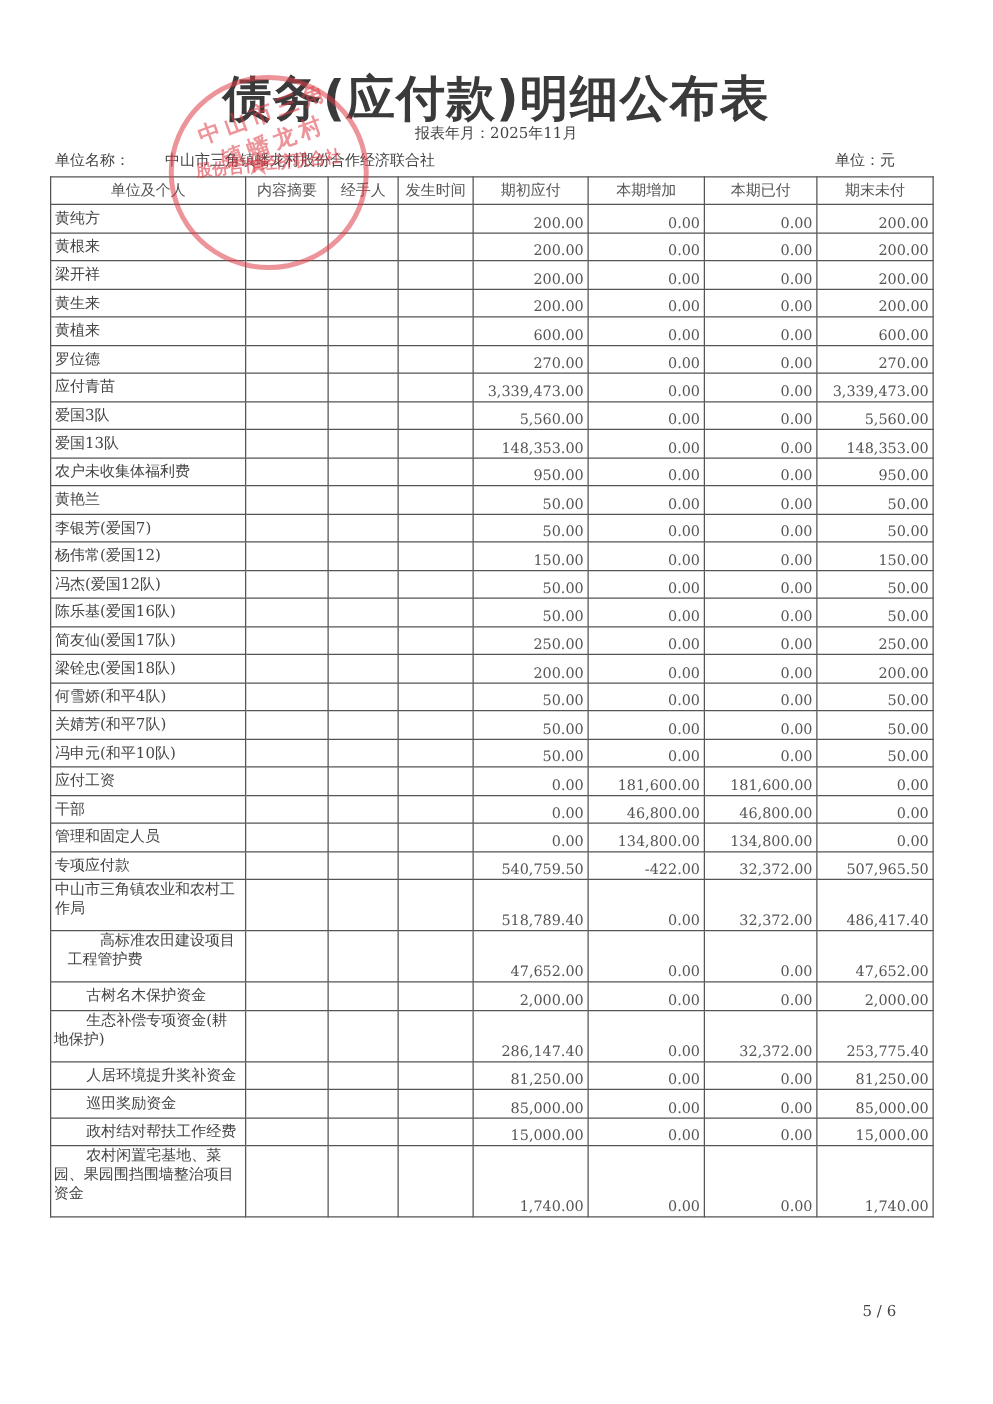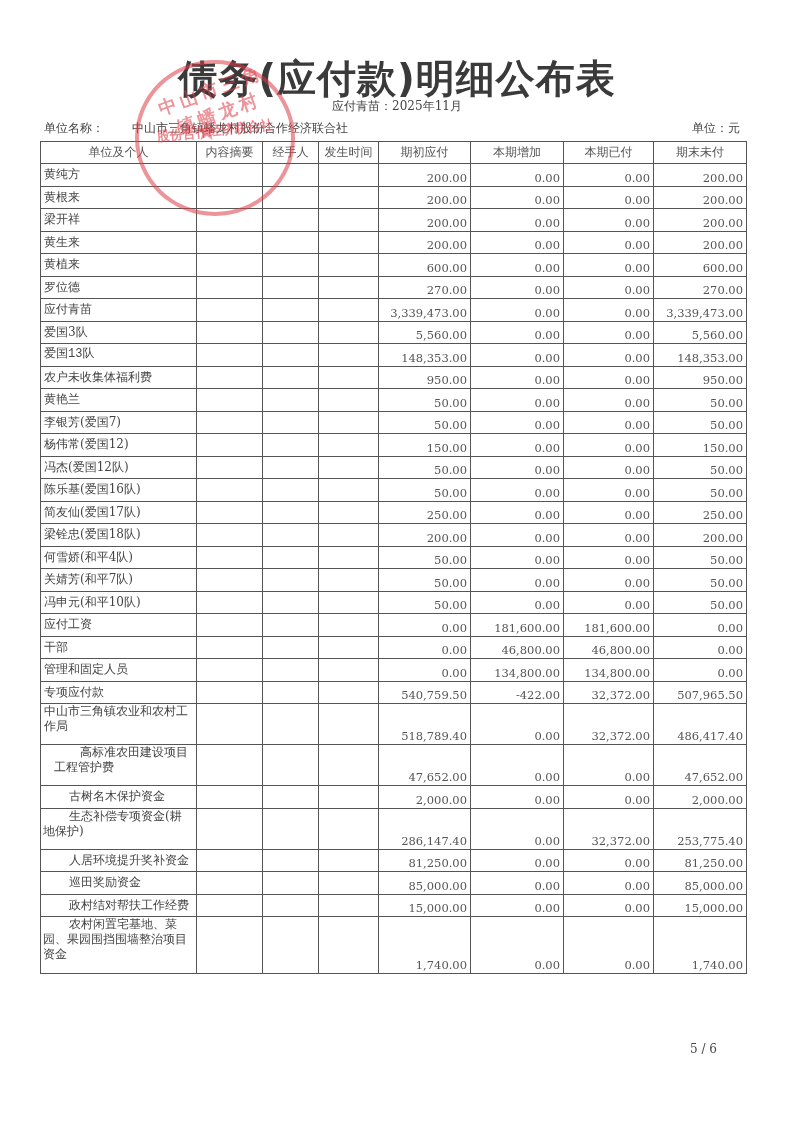--- a/index.html
+++ b/index.html
@@ -14,21 +14,21 @@
   }
   .period {
     position: absolute; top: 98px; left: 0; width: 794px; text-align: center;
     font-size: 12px; color: #444;
   }
   .org {
     position: absolute; top: 120px; left: 44px; font-size: 12px; color: #444; white-space: nowrap;
   }
   .org .org-name { margin-left: 28px; }
   .unit {
-    position: absolute; top: 120px; left: 692px; font-size: 12px; color: #444;
+    position: absolute; top: 120px; left: 668px; font-size: 12px; color: #444;
   }
   table.ledger {
     position: absolute; top: 141px; left: 40px; width: 706px;
     border-collapse: collapse; table-layout: fixed; font-size: 12px;
   }
   table.ledger th, table.ledger td {
     border: 1px solid #555; padding: 0 3px; height: 21.5px; line-height: 15px;
   }
   table.ledger th { font-weight: normal; text-align: center; color: #555; height: 21px; }
   td.name { text-align: left; color: #444; }
@@ -56,21 +56,21 @@
     position: absolute; left: 56px; top: 52px; color: rgba(220,60,70,0.5); font-size: 26px;
   }
   .page-num {
     position: absolute; top: 1042px; left: 690px; font-size: 12px; color: #444;
   }
 </style>
 </head>
 <body>
 
 <div class="title">债务(应付款)明细公布表</div>
-<div class="period">应付青苗：2025年11月</div>
+<div class="period">报表年月：2025年11月</div>
 <div class="org">
   <span>单位名称：</span><span class="org-name">中山市三角镇蟠龙村股份合作经济联合社</span>
 </div>
 <div class="unit">单位：元</div>
 
 <table class="ledger">
   <colgroup>
     <col style="width:156px">
       <col style="width:66px">
       <col style="width:56px">
@@ -167,21 +167,21 @@
         <td class="name ind2" style="height: 21.5px;">爱国3队</td>
         <td class="blank"></td>
         <td class="blank"></td>
         <td class="blank"></td>
         <td class="num">5,560.00</td>
         <td class="num">0.00</td>
         <td class="num">0.00</td>
         <td class="num">5,560.00</td>
       </tr>
       <tr>
-        <td class="name ind2" style="height: 21.5px; font-family: Liberation Mono, monospace;">爱国13队</td>
+        <td class="name ind2" style="height: 21.5px;">爱国13队</td>
         <td class="blank"></td>
         <td class="blank"></td>
         <td class="blank"></td>
         <td class="num">148,353.00</td>
         <td class="num">0.00</td>
         <td class="num">0.00</td>
         <td class="num">148,353.00</td>
       </tr>
       <tr>
         <td class="name ind1" style="height: 21.5px;">农户未收集体福利费</td>

